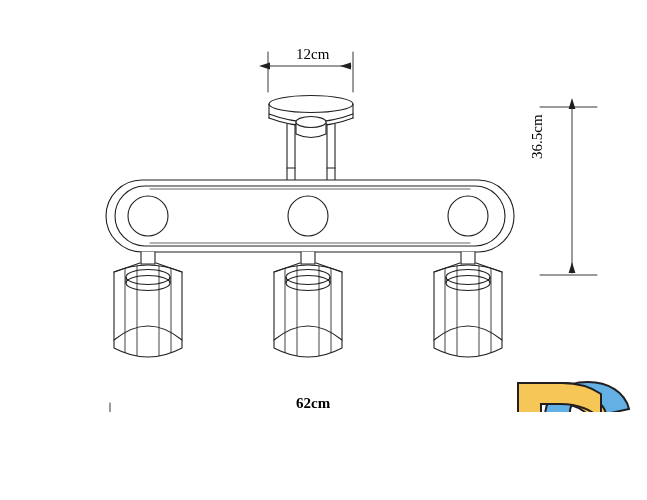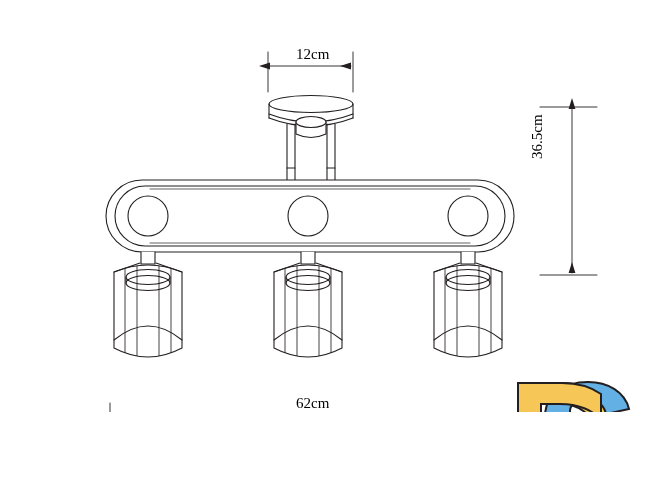--- a/index.html
+++ b/index.html
@@ -32,20 +32,21 @@
     white-space: nowrap;
     letter-spacing: 0px;
   }
   #label-width-top {
     left: 296px;
     top: 46px;
   }
   #label-width-bottom {
     left: 296px;
     top: 395px;
+    font-weight: bold;
   }
   #label-height-right {
     left: 529px;
     top: 159px;
     transform: rotate(-90deg);
     transform-origin: left top;
   }
 </style>
 </head>
 <body>

